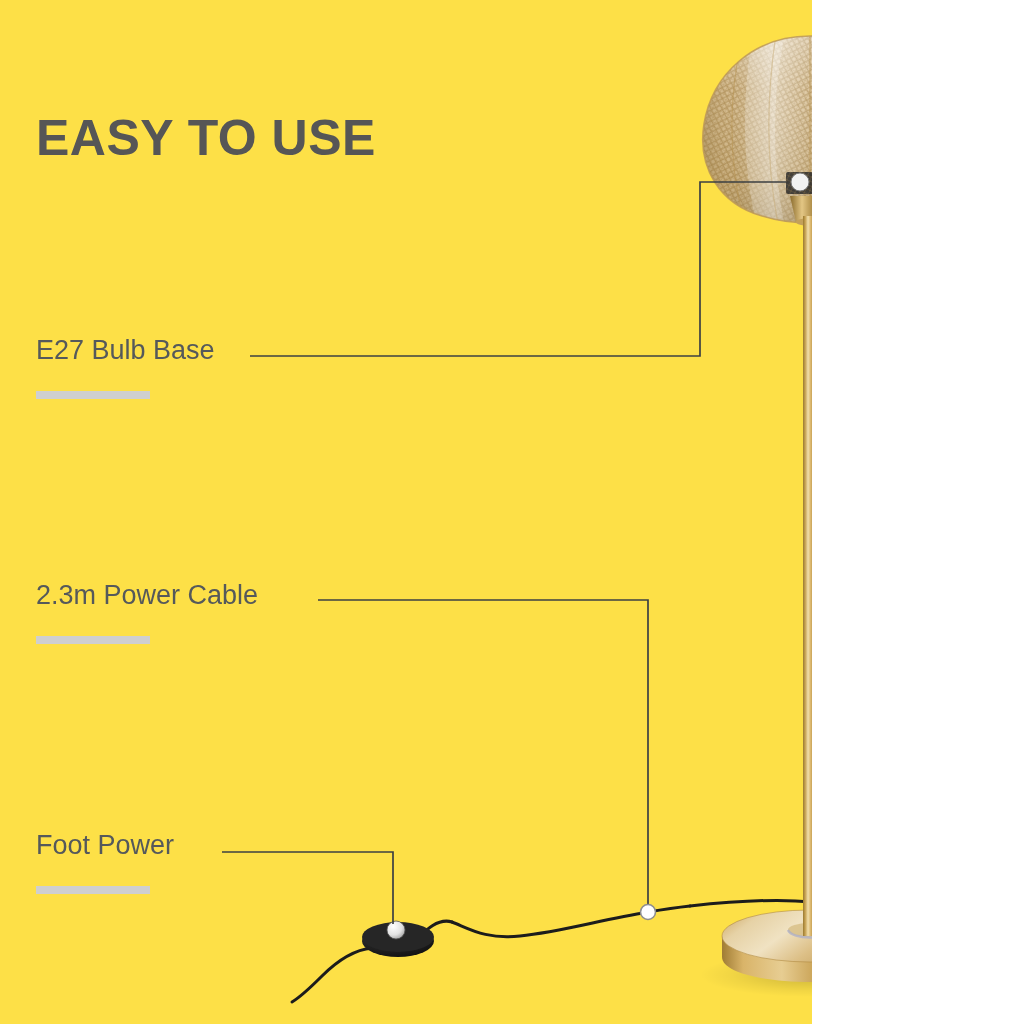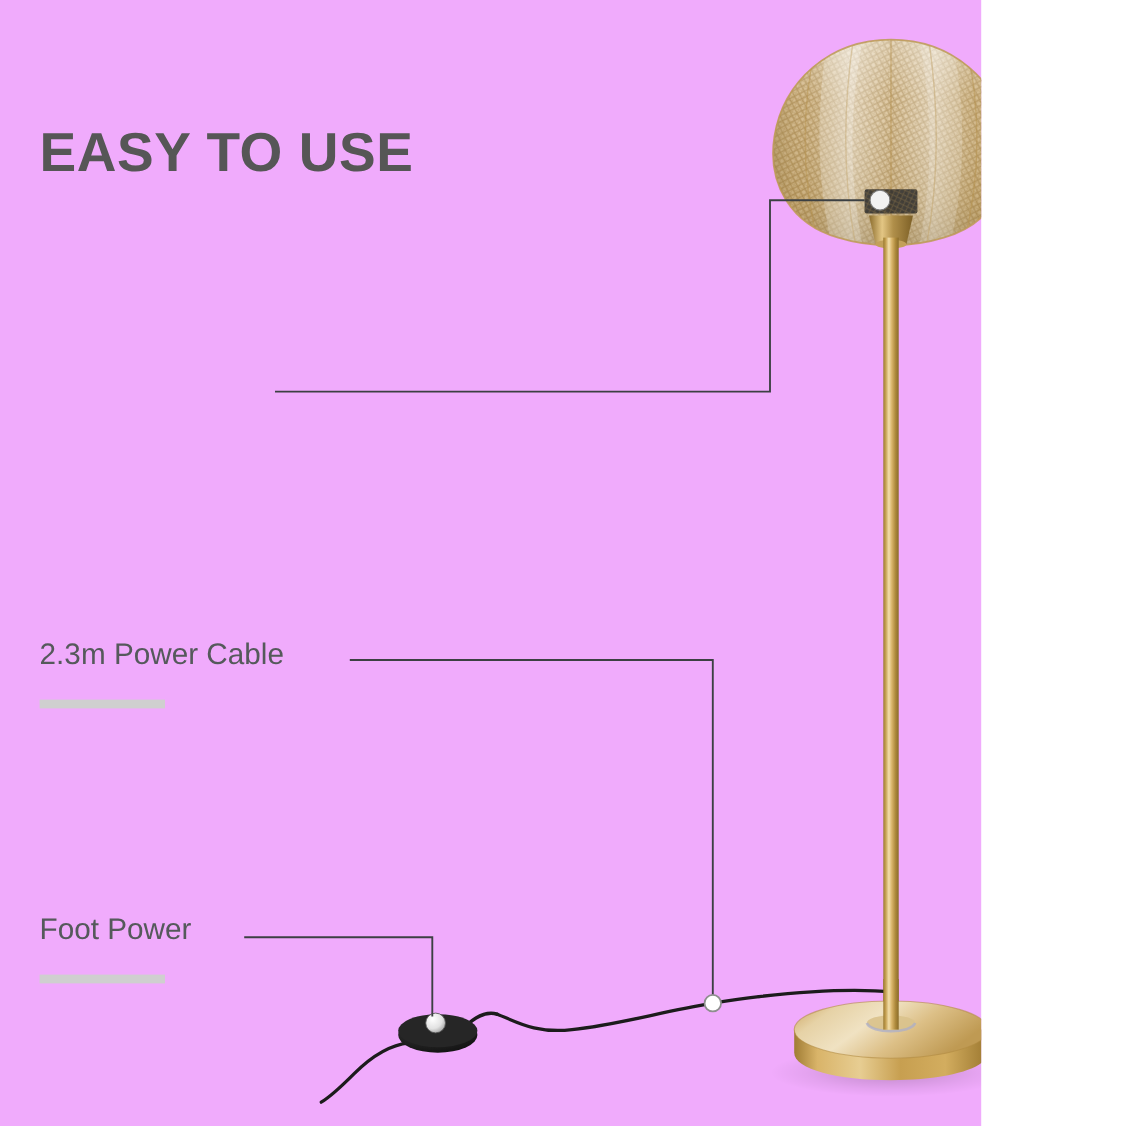--- a/index.html
+++ b/index.html
@@ -2,23 +2,23 @@
 <html><head>
 <meta charset="utf-8">
 <style>
   html, body {
     margin: 0;
     padding: 0;
     background: #ffffff;
   }
   #infographic {
     position: relative;
-    width: 892px;
+    width: 812px;
     height: 1024px;
-    background: #f0abfc;
+    background: #fde047;
     overflow: hidden;
     font-family: "Liberation Sans", sans-serif;
   }
 
   
   #headline {
     position: absolute;
     left: 36px;
     top: 112px;
     font-size: 50px;
@@ -234,20 +234,24 @@
       <path d="M318 600 L648 600 L648 905"></path>
 
       <path d="M222 852 L393 852 L393 924"></path>
     </g>
 
     <circle cx="648" cy="912" r="7.5" fill="#ffffff" stroke="#8e8e8e" stroke-width="1.6"></circle>
   </svg>
 
   <div id="headline">EASY TO USE</div>
 
+  <div class="callout" id="callout-bulb">
+    <div class="callout-label">E27 Bulb Base</div>
+    <div class="callout-rule"></div>
+  </div>
 
   <div class="callout" id="callout-cable">
     <div class="callout-label">2.3m Power Cable</div>
     <div class="callout-rule"></div>
   </div>
 
   <div class="callout" id="callout-switch">
     <div class="callout-label">Foot Power</div>
     <div class="callout-rule"></div>
   </div>

